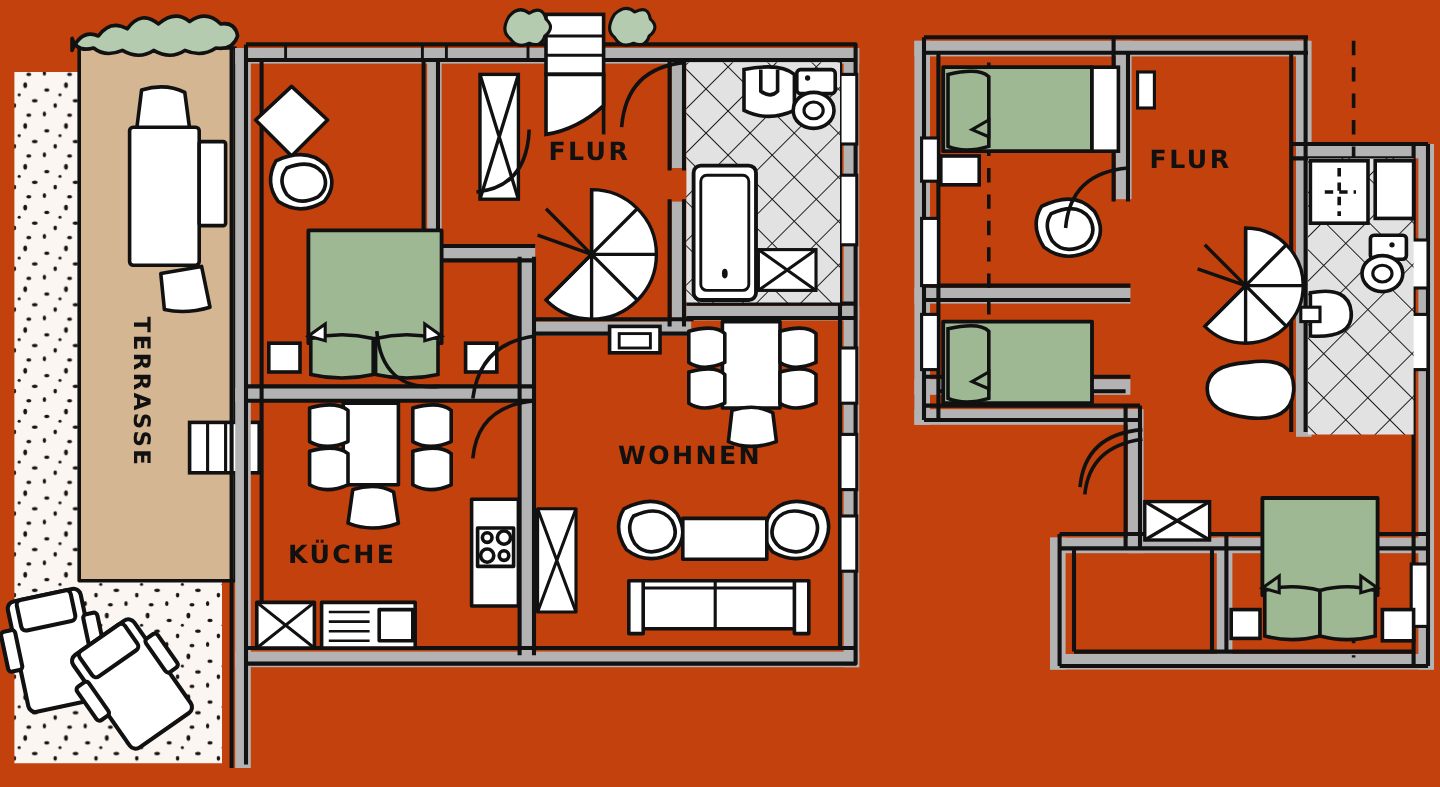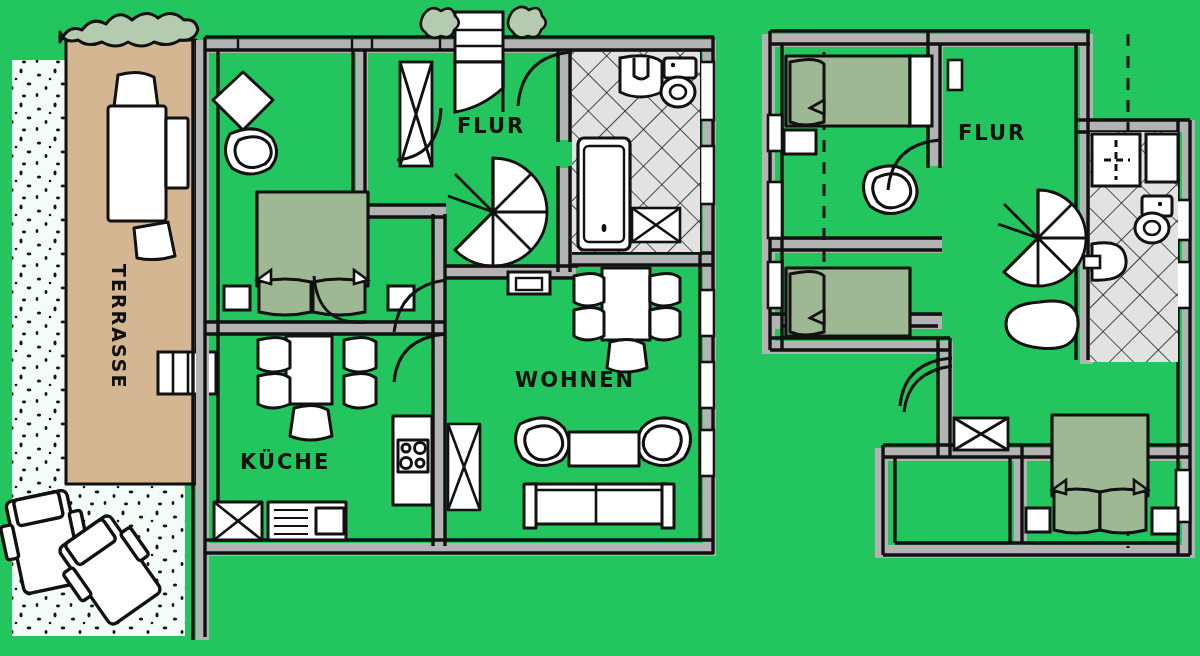--- a/index.html
+++ b/index.html
@@ -1,17 +1,17 @@
 <!DOCTYPE html>
 <html><head>
 <meta charset="utf-8">
 <style>
   html,body{margin:0;padding:0;background:#ffffff;}
   body{font-family:"DejaVu Sans",sans-serif;}
-  #stage{position:relative;width:1200px;height:656px;background:#22c55e;overflow:hidden;}
+  #stage{position:relative;width:1200px;height:656px;background:#c2410c;overflow:hidden;}
   #plan{position:absolute;left:0;top:0;width:1200px;height:656px;}
   .roomlabel{
     font-family:"DejaVu Sans",sans-serif;
     font-weight:700;
     letter-spacing:2px;
     fill:#111;
     font-size:21px;
   }
   .roomlabel.small{font-size:19px;}
 </style>

